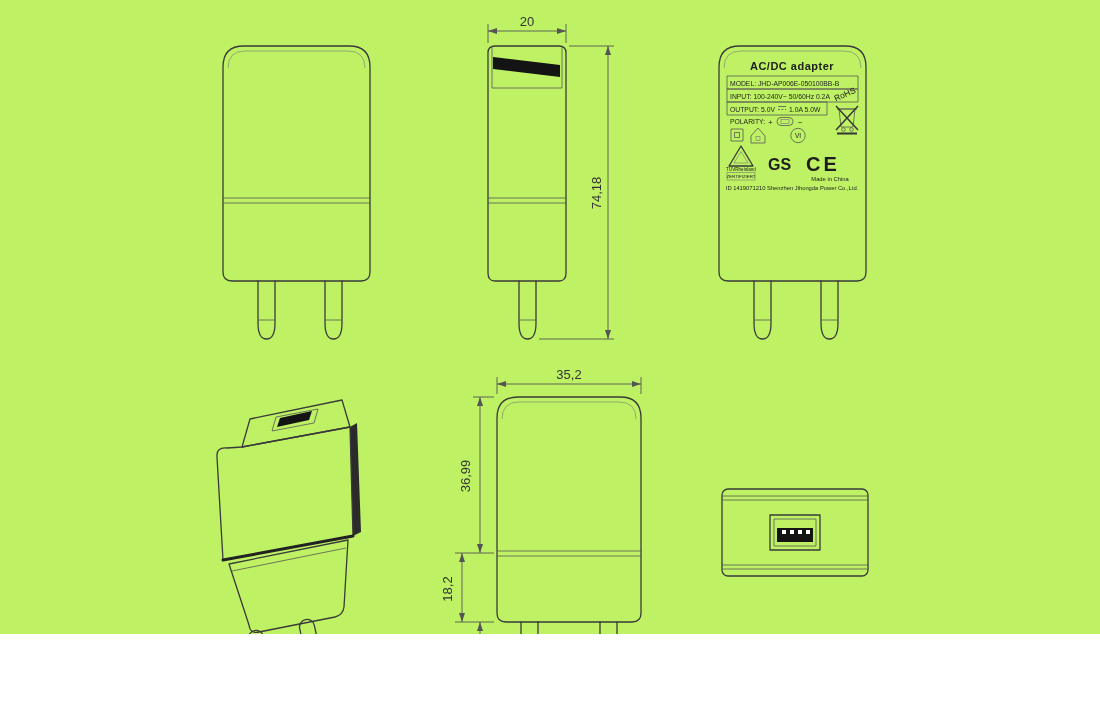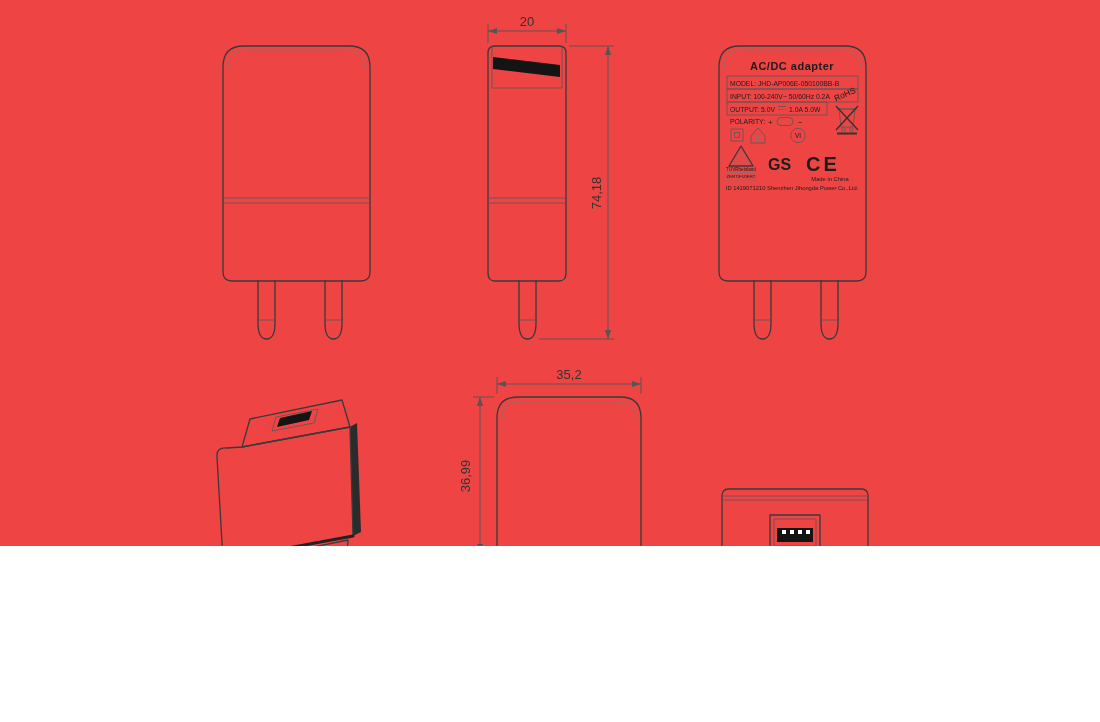--- a/index.html
+++ b/index.html
@@ -1,16 +1,16 @@
 <!DOCTYPE html>
 <html><head>
 <meta charset="utf-8">
 <style>
   html,body{margin:0;padding:0;background:#fff;}
-  #page{width:1100px;height:546px;background:#ef4444;position:relative;overflow:hidden;
+  #page{width:1100px;height:634px;background:#bef264;position:relative;overflow:hidden;
         font-family:"Liberation Sans", sans-serif;}
   svg{display:block;}
   .outline{fill:none;stroke:#3a3a3a;stroke-width:1.3;stroke-linejoin:round;stroke-linecap:round;}
   .thin{fill:none;stroke:#555;stroke-width:0.8;stroke-linejoin:round;}
   .faint{fill:none;stroke:#777;stroke-width:0.6;}
   .dim{fill:none;stroke:#555;stroke-width:0.9;}
   .arrow{fill:#555;stroke:none;}
   .dimtext{font-family:"Liberation Sans",sans-serif;font-size:13px;fill:#333;}
   .lbl{font-family:"Liberation Sans",sans-serif;fill:#1d1d1d;}
   .blackfill{fill:#141414;stroke:none;}

